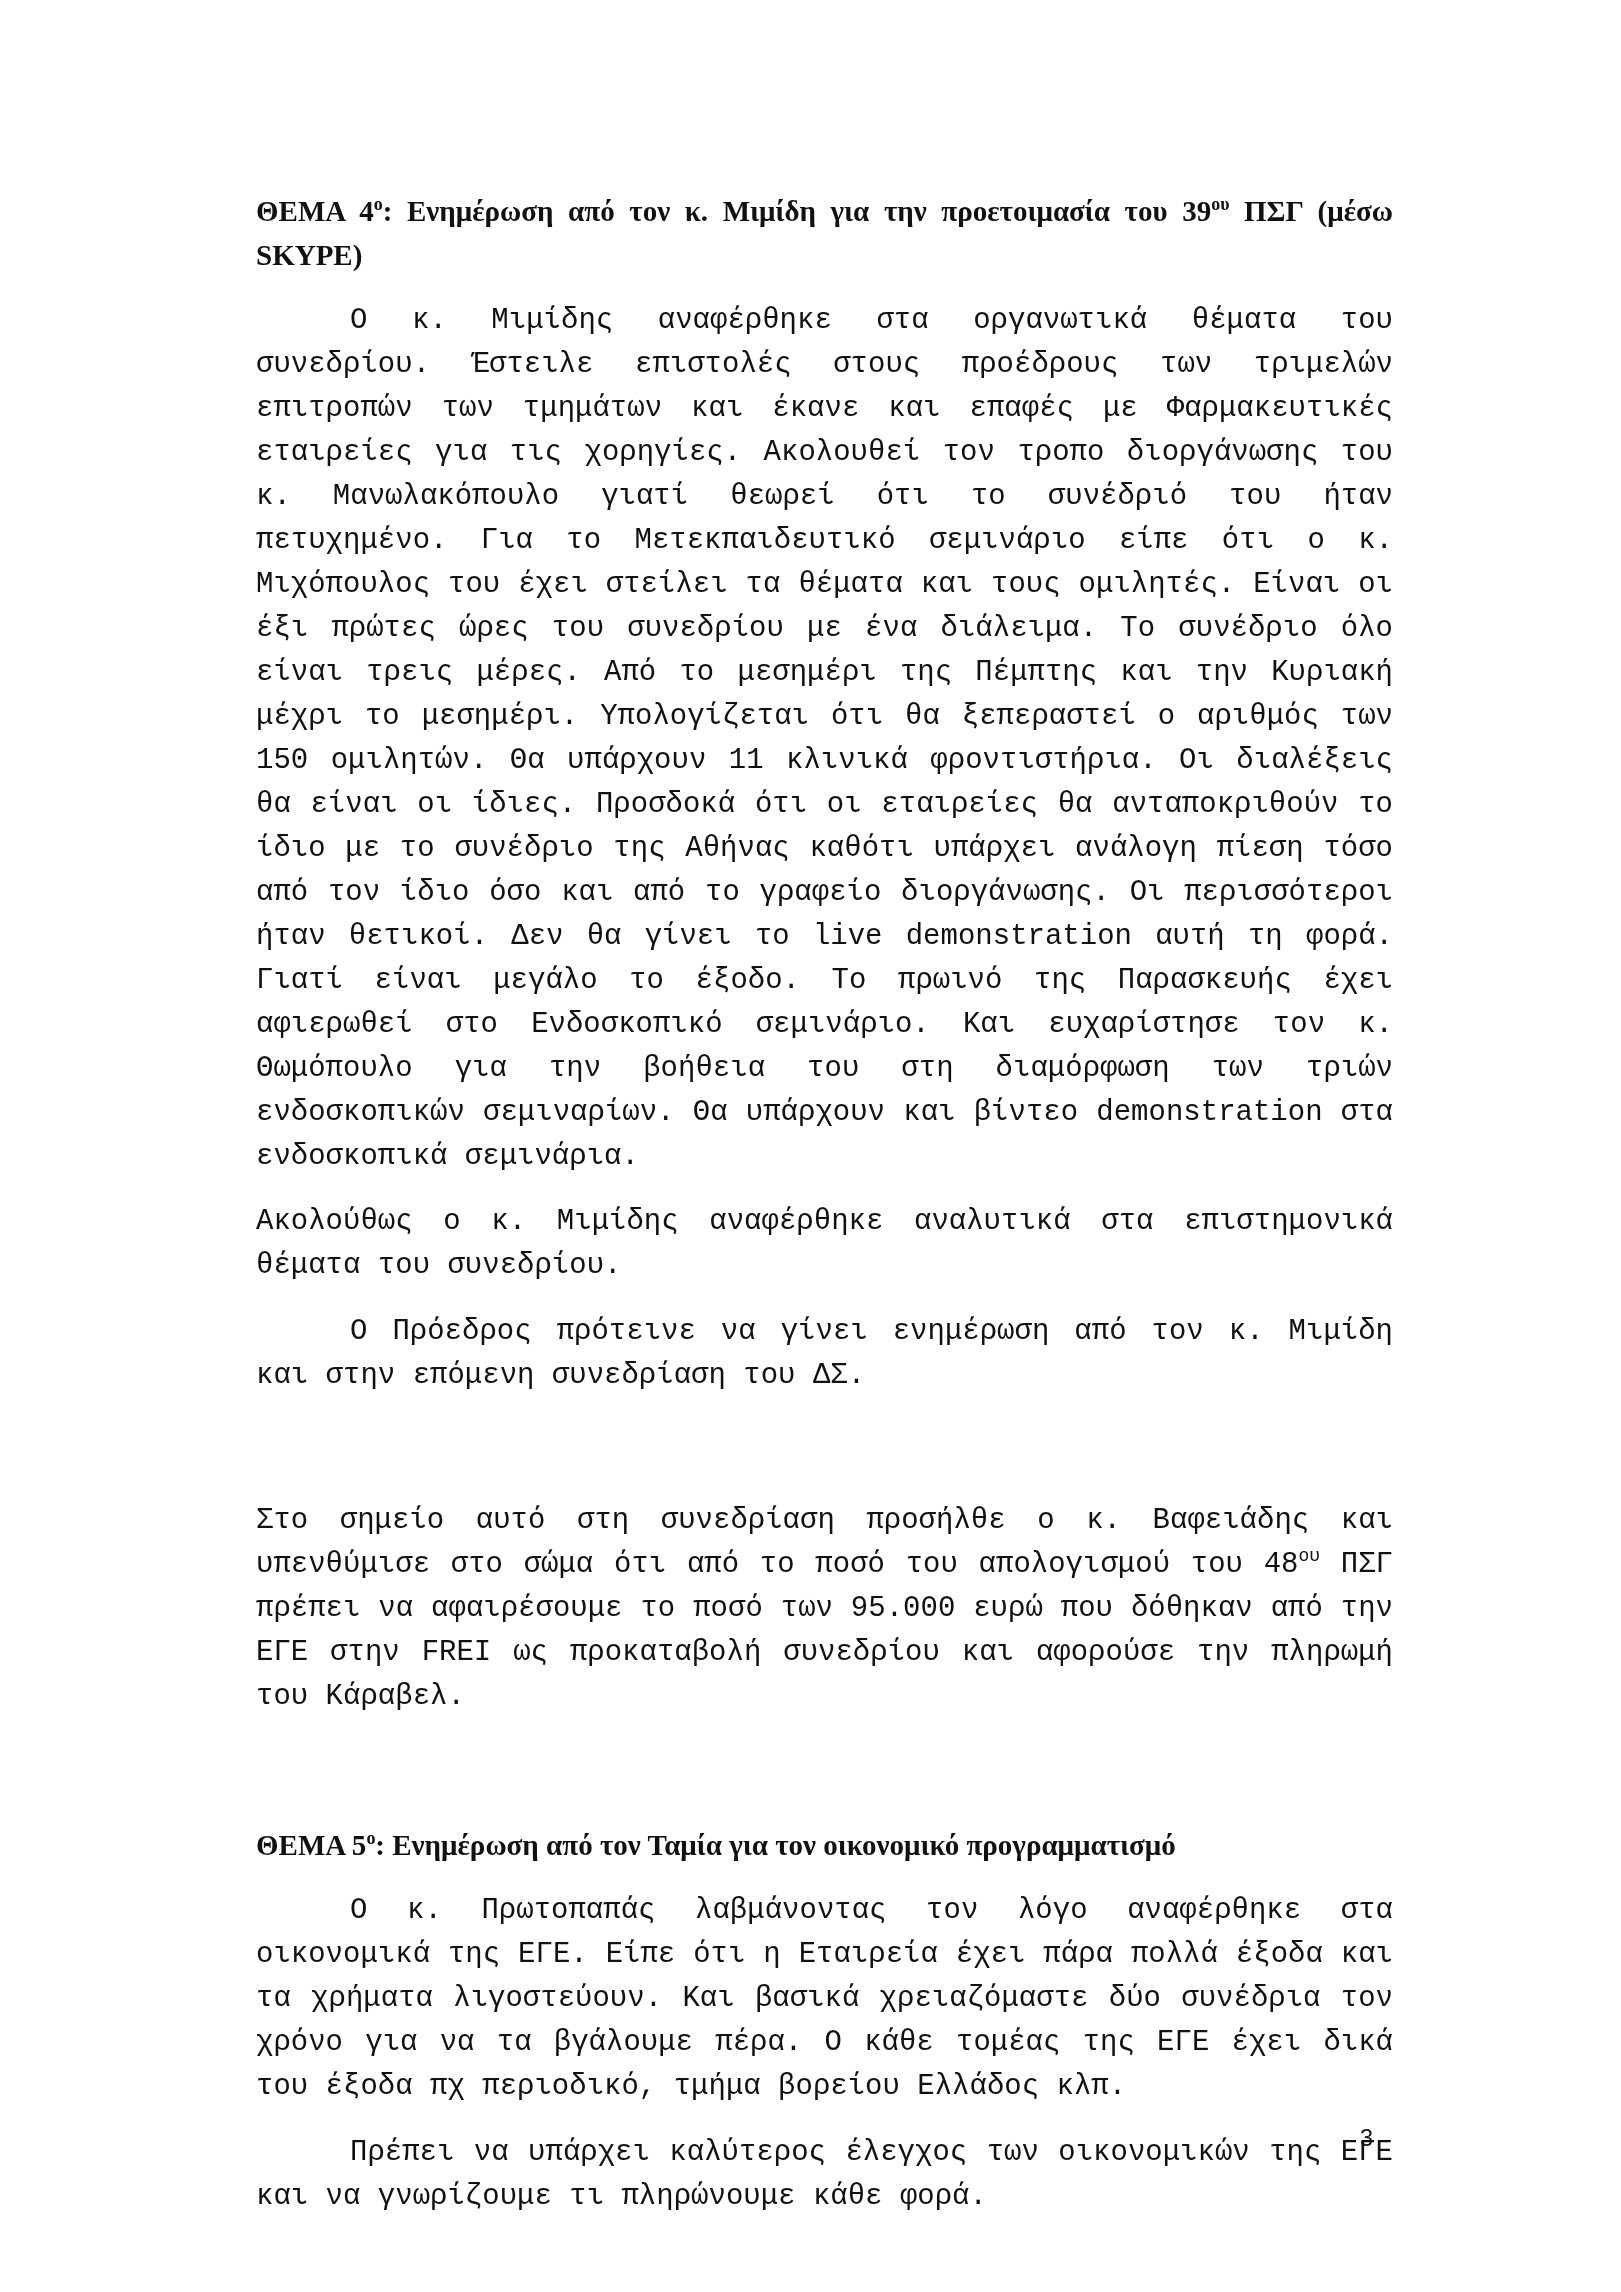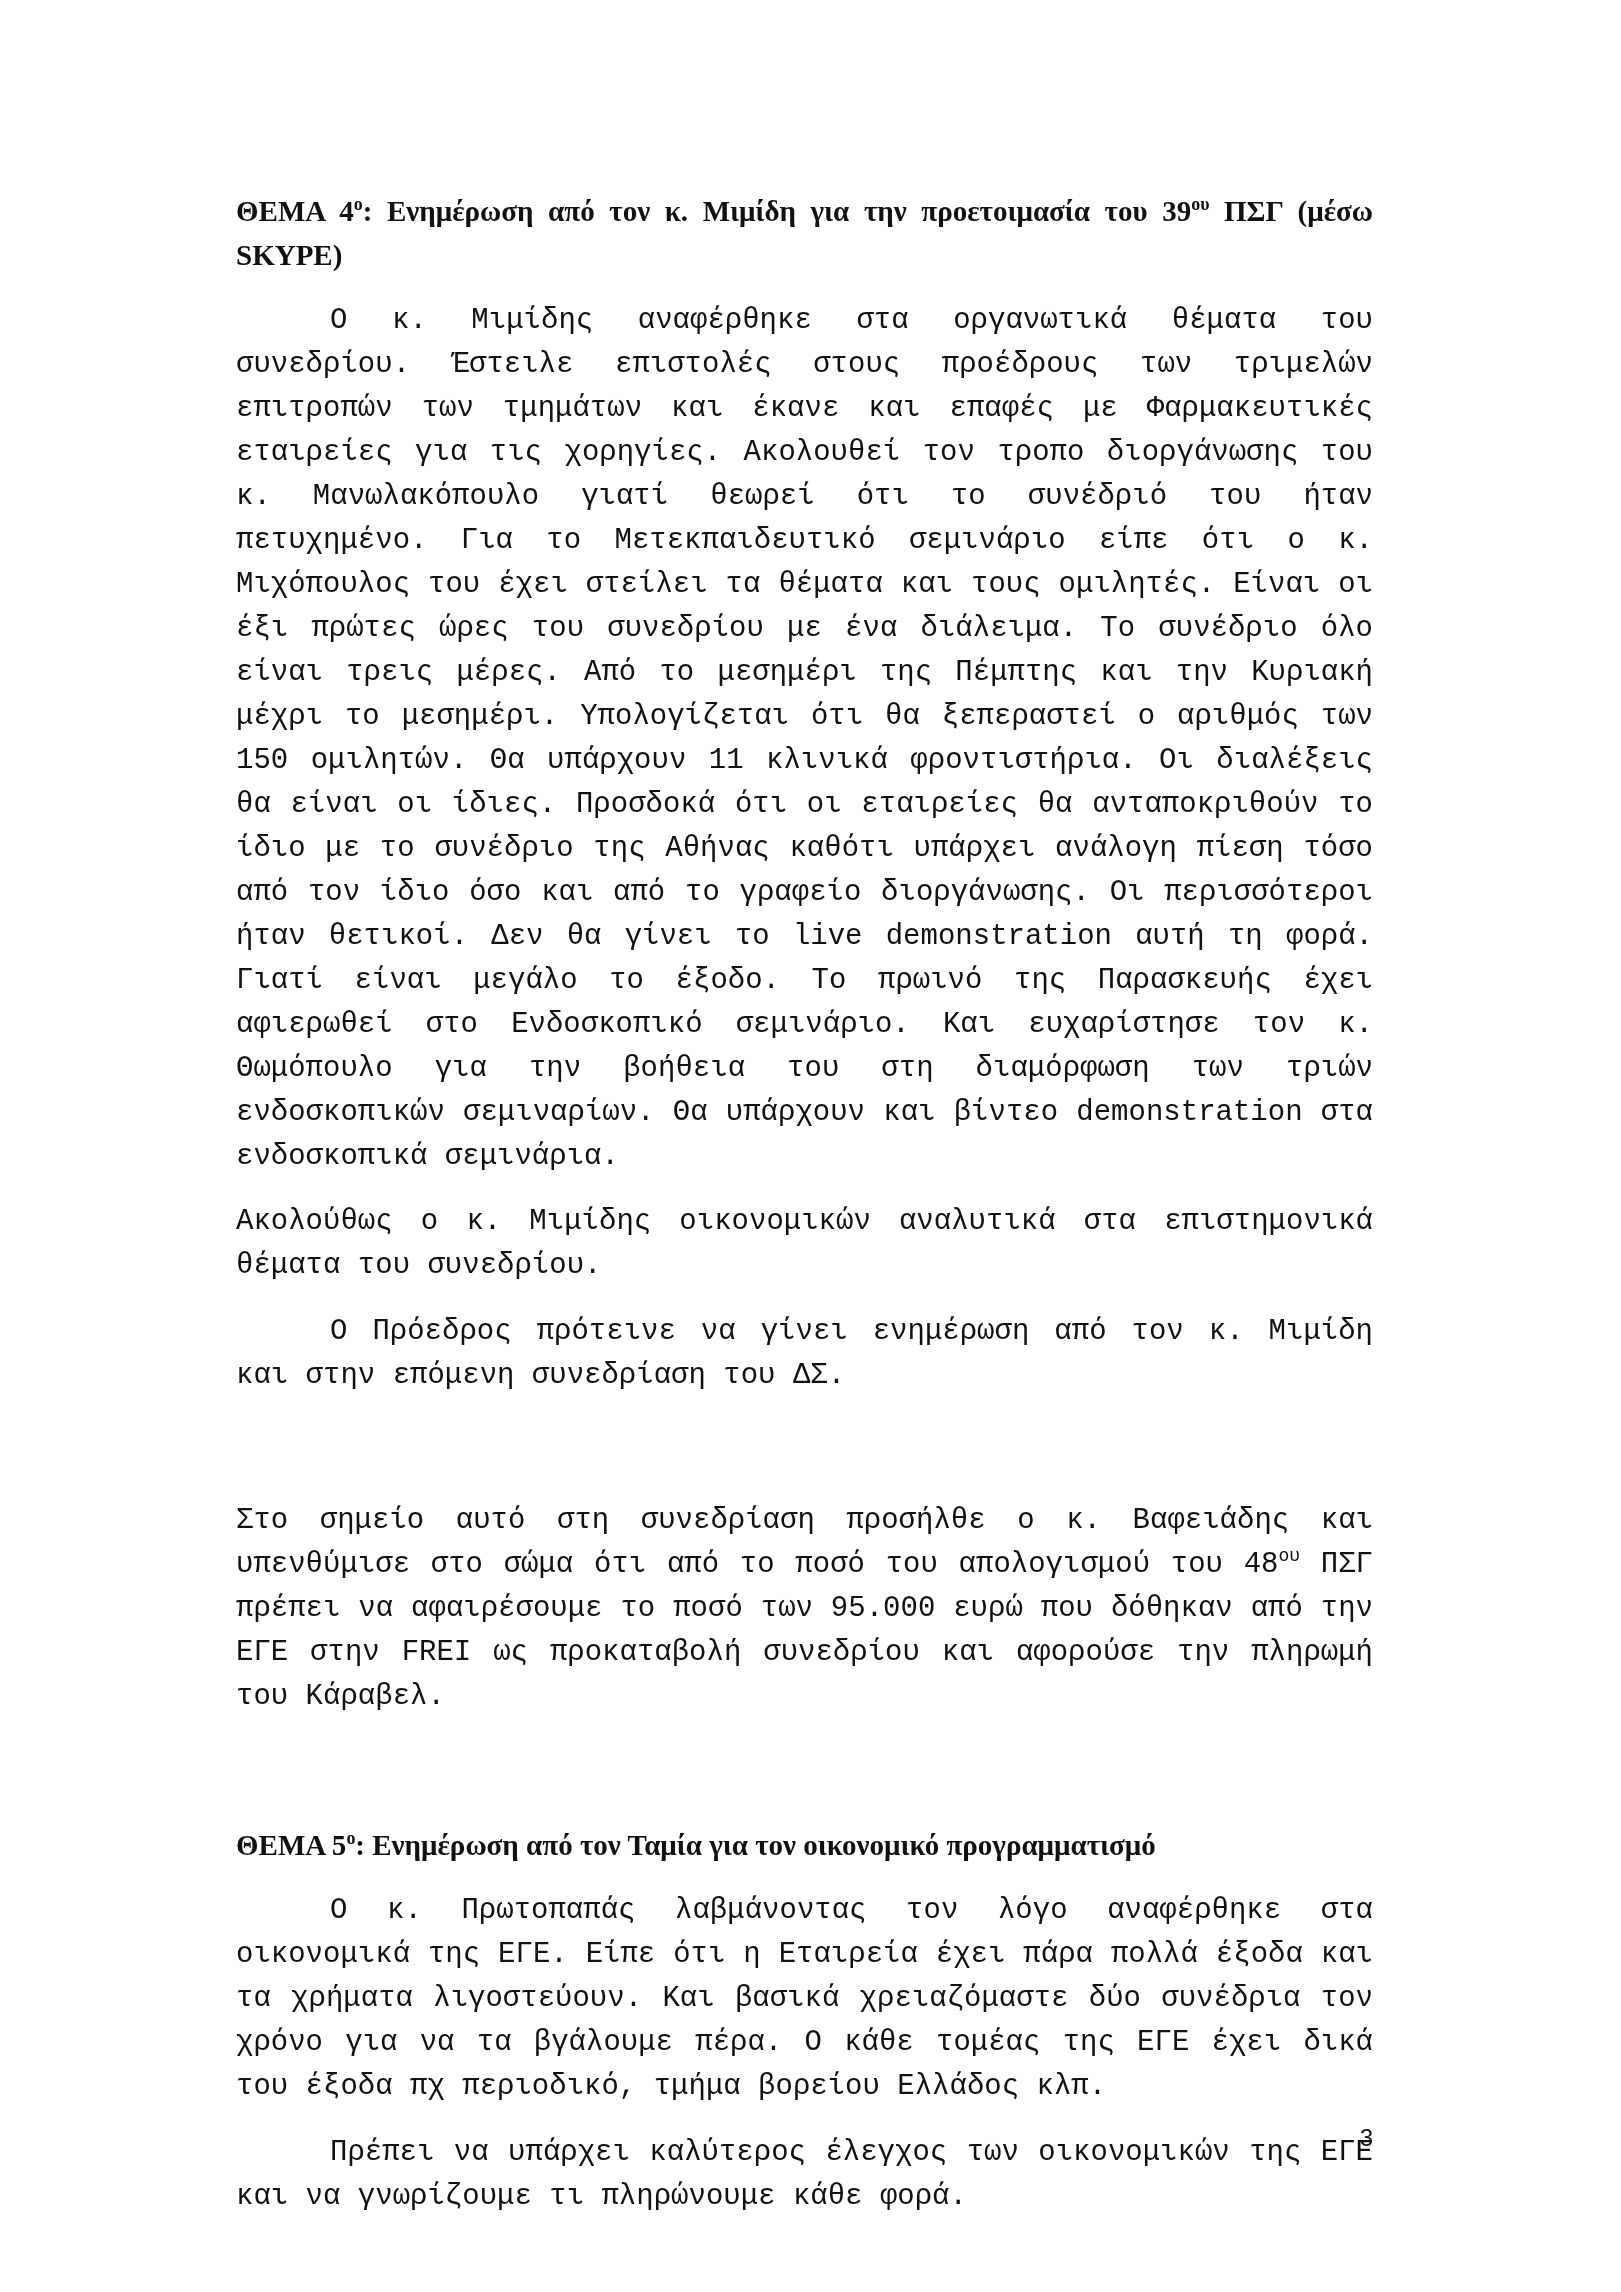--- a/index.html
+++ b/index.html
@@ -1,21 +1,21 @@
 <!DOCTYPE html>
 <html><head>
 <meta charset="utf-8">
 <style>
   html, body { margin: 0; padding: 0; background: #ffffff; }
   body { width: 1621px; height: 2293px; position: relative; overflow: hidden; }
   .page {
     position: absolute; left: 0; top: 0; width: 1621px; height: 2293px; background: #fff;
   }
   .content {
-    position: absolute; left: 236px; top: 189px; width: 1137px;
+    position: absolute; left: 256px; top: 189px; width: 1137px;
     font-family: "Liberation Serif", "DejaVu Serif", serif;
     font-size: 29px; line-height: 44px; color: #111;
   }
   .heading { font-weight: bold; margin: 0; text-align: justify; text-align-last: left; }
   .heading sup { font-size: 0.62em; line-height: 0; vertical-align: 0.62em; }
   .para { margin: 0; text-align: justify; font-family: Liberation Mono, monospace; }
   .para sup { font-size: 0.62em; line-height: 0; vertical-align: 0.62em; }
   .indent { text-indent: 94px; }
   .gap-s { height: 21.6px; }
   .gap-l { height: 101px; }
@@ -33,21 +33,21 @@
   <div class="content">
 
     <p class="heading"><span>ΘΕΜΑ 4</span><sup>ο</sup><span>: Ενημέρωση από τον κ. Μιμίδη για την προετοιμασία του 39</span><sup>ου</sup><span> ΠΣΓ (μέσω SKYPE)</span></p>
 
     <div class="gap-s"></div>
 
     <p class="para indent">Ο κ. Μιμίδης αναφέρθηκε στα οργανωτικά θέματα του συνεδρίου. Έστειλε επιστολές στους προέδρους των τριμελών επιτροπών των τμημάτων και έκανε και επαφές με Φαρμακευτικές εταιρείες για τις χορηγίες. Ακολουθεί τον τροπο διοργάνωσης του κ. Μανωλακόπουλο γιατί θεωρεί ότι το συνέδριό του ήταν πετυχημένο. Για το Μετεκπαιδευτικό σεμινάριο είπε ότι ο κ. Μιχόπουλος του έχει στείλει τα θέματα και τους ομιλητές. Είναι οι έξι πρώτες ώρες του συνεδρίου με ένα διάλειμα. Το συνέδριο όλο είναι τρεις μέρες. Από το μεσημέρι της Πέμπτης και την Κυριακή μέχρι το μεσημέρι. Υπολογίζεται ότι θα ξεπεραστεί ο αριθμός των 150 ομιλητών. Θα υπάρχουν 11 κλινικά φροντιστήρια. Οι διαλέξεις θα είναι οι ίδιες. Προσδοκά ότι οι εταιρείες θα ανταποκριθούν το ίδιο με το συνέδριο της Αθήνας καθότι υπάρχει ανάλογη πίεση τόσο από τον ίδιο όσο και από το γραφείο διοργάνωσης. Οι περισσότεροι ήταν θετικοί. Δεν θα γίνει το live demonstration αυτή τη φορά. Γιατί είναι μεγάλο το έξοδο. Το πρωινό της Παρασκευής έχει αφιερωθεί στο Ενδοσκοπικό σεμινάριο. Και ευχαρίστησε τον κ. Θωμόπουλο για την βοήθεια του στη διαμόρφωση των τριών ενδοσκοπικών σεμιναρίων. Θα υπάρχουν και βίντεο demonstration στα ενδοσκοπικά σεμινάρια.</p>
 
     <div class="gap-s"></div>
 
-    <p class="para">Ακολούθως ο κ. Μιμίδης οικονομικών αναλυτικά στα επιστημονικά θέματα του συνεδρίου.</p>
+    <p class="para">Ακολούθως ο κ. Μιμίδης αναφέρθηκε αναλυτικά στα επιστημονικά θέματα του συνεδρίου.</p>
 
     <div class="gap-s"></div>
 
     <p class="para indent">Ο Πρόεδρος πρότεινε να γίνει ενημέρωση από τον κ. Μιμίδη και στην επόμενη συνεδρίαση του ΔΣ.</p>
 
     <div class="gap-l"></div>
 
     <p class="para"><span>Στο σημείο αυτό στη συνεδρίαση προσήλθε ο κ. Βαφειάδης και υπενθύμισε στο σώμα ότι από το ποσό του απολογισμού του 48</span><sup>ου</sup><span> ΠΣΓ πρέπει να αφαιρέσουμε το ποσό των 95.000 ευρώ που δόθηκαν από την ΕΓΕ στην FREI ως προκαταβολή συνεδρίου και αφορούσε την πληρωμή του Κάραβελ.</span></p>
 
     <div class="gap-s"></div>

